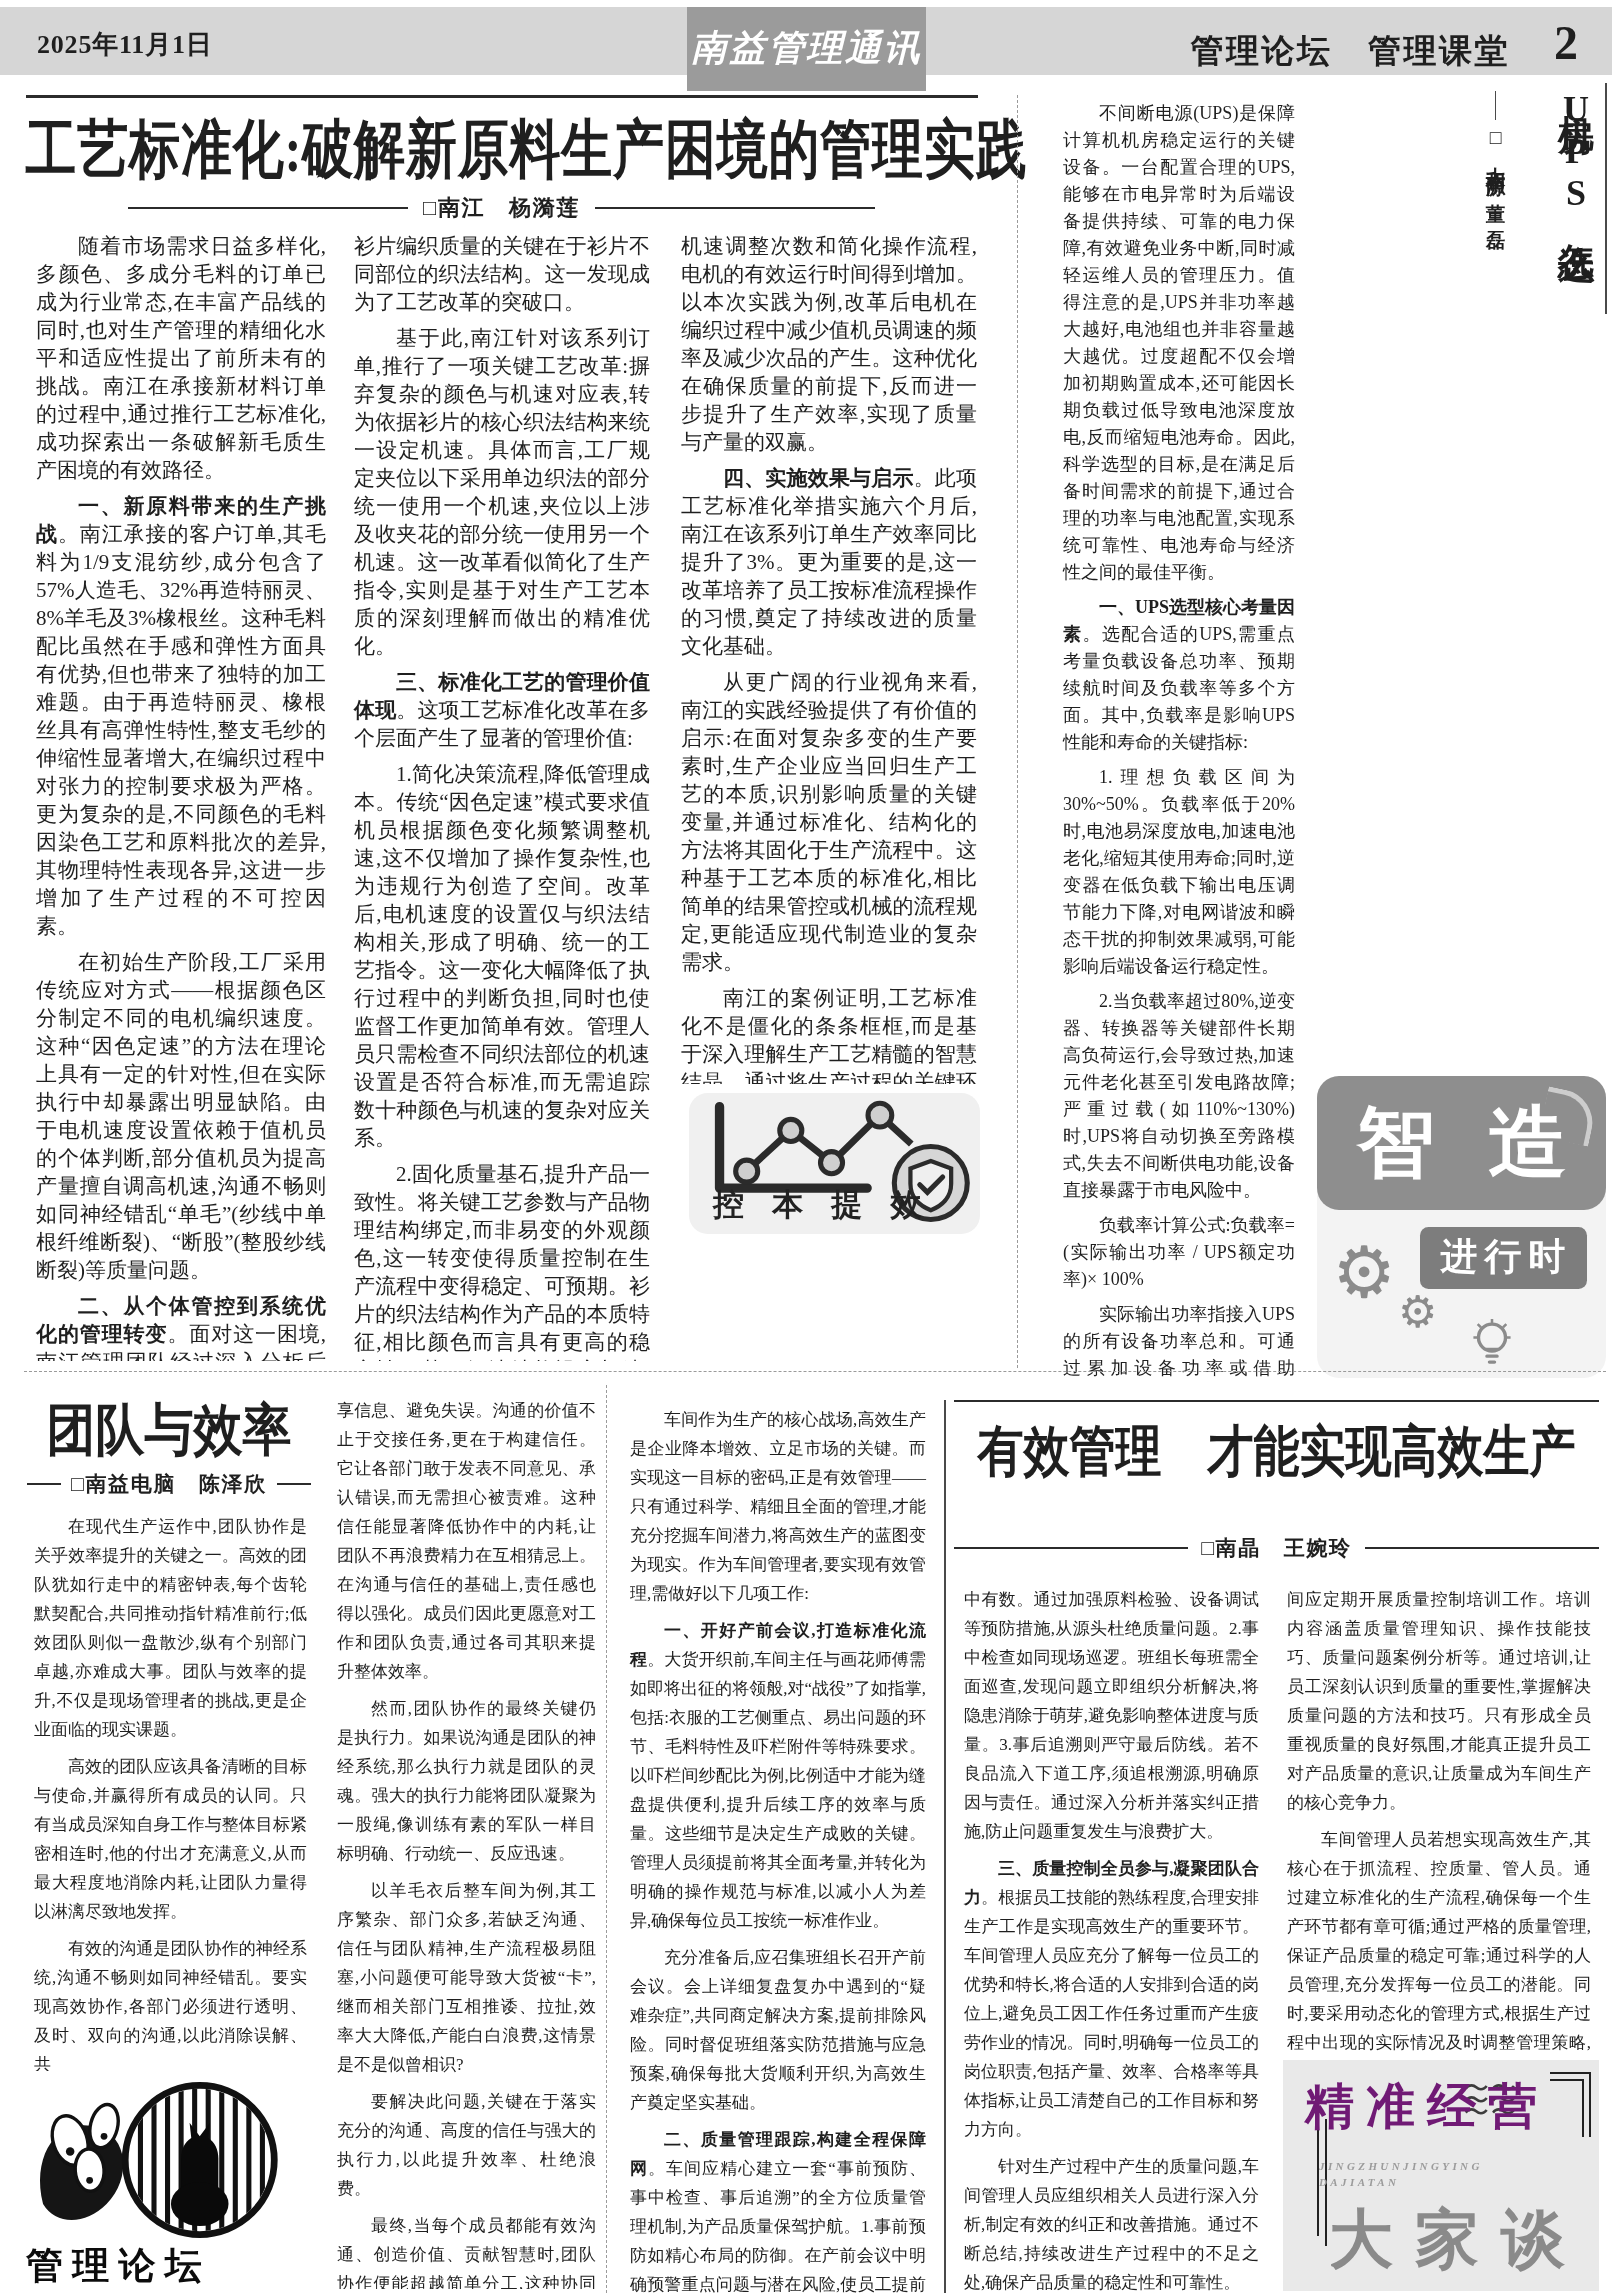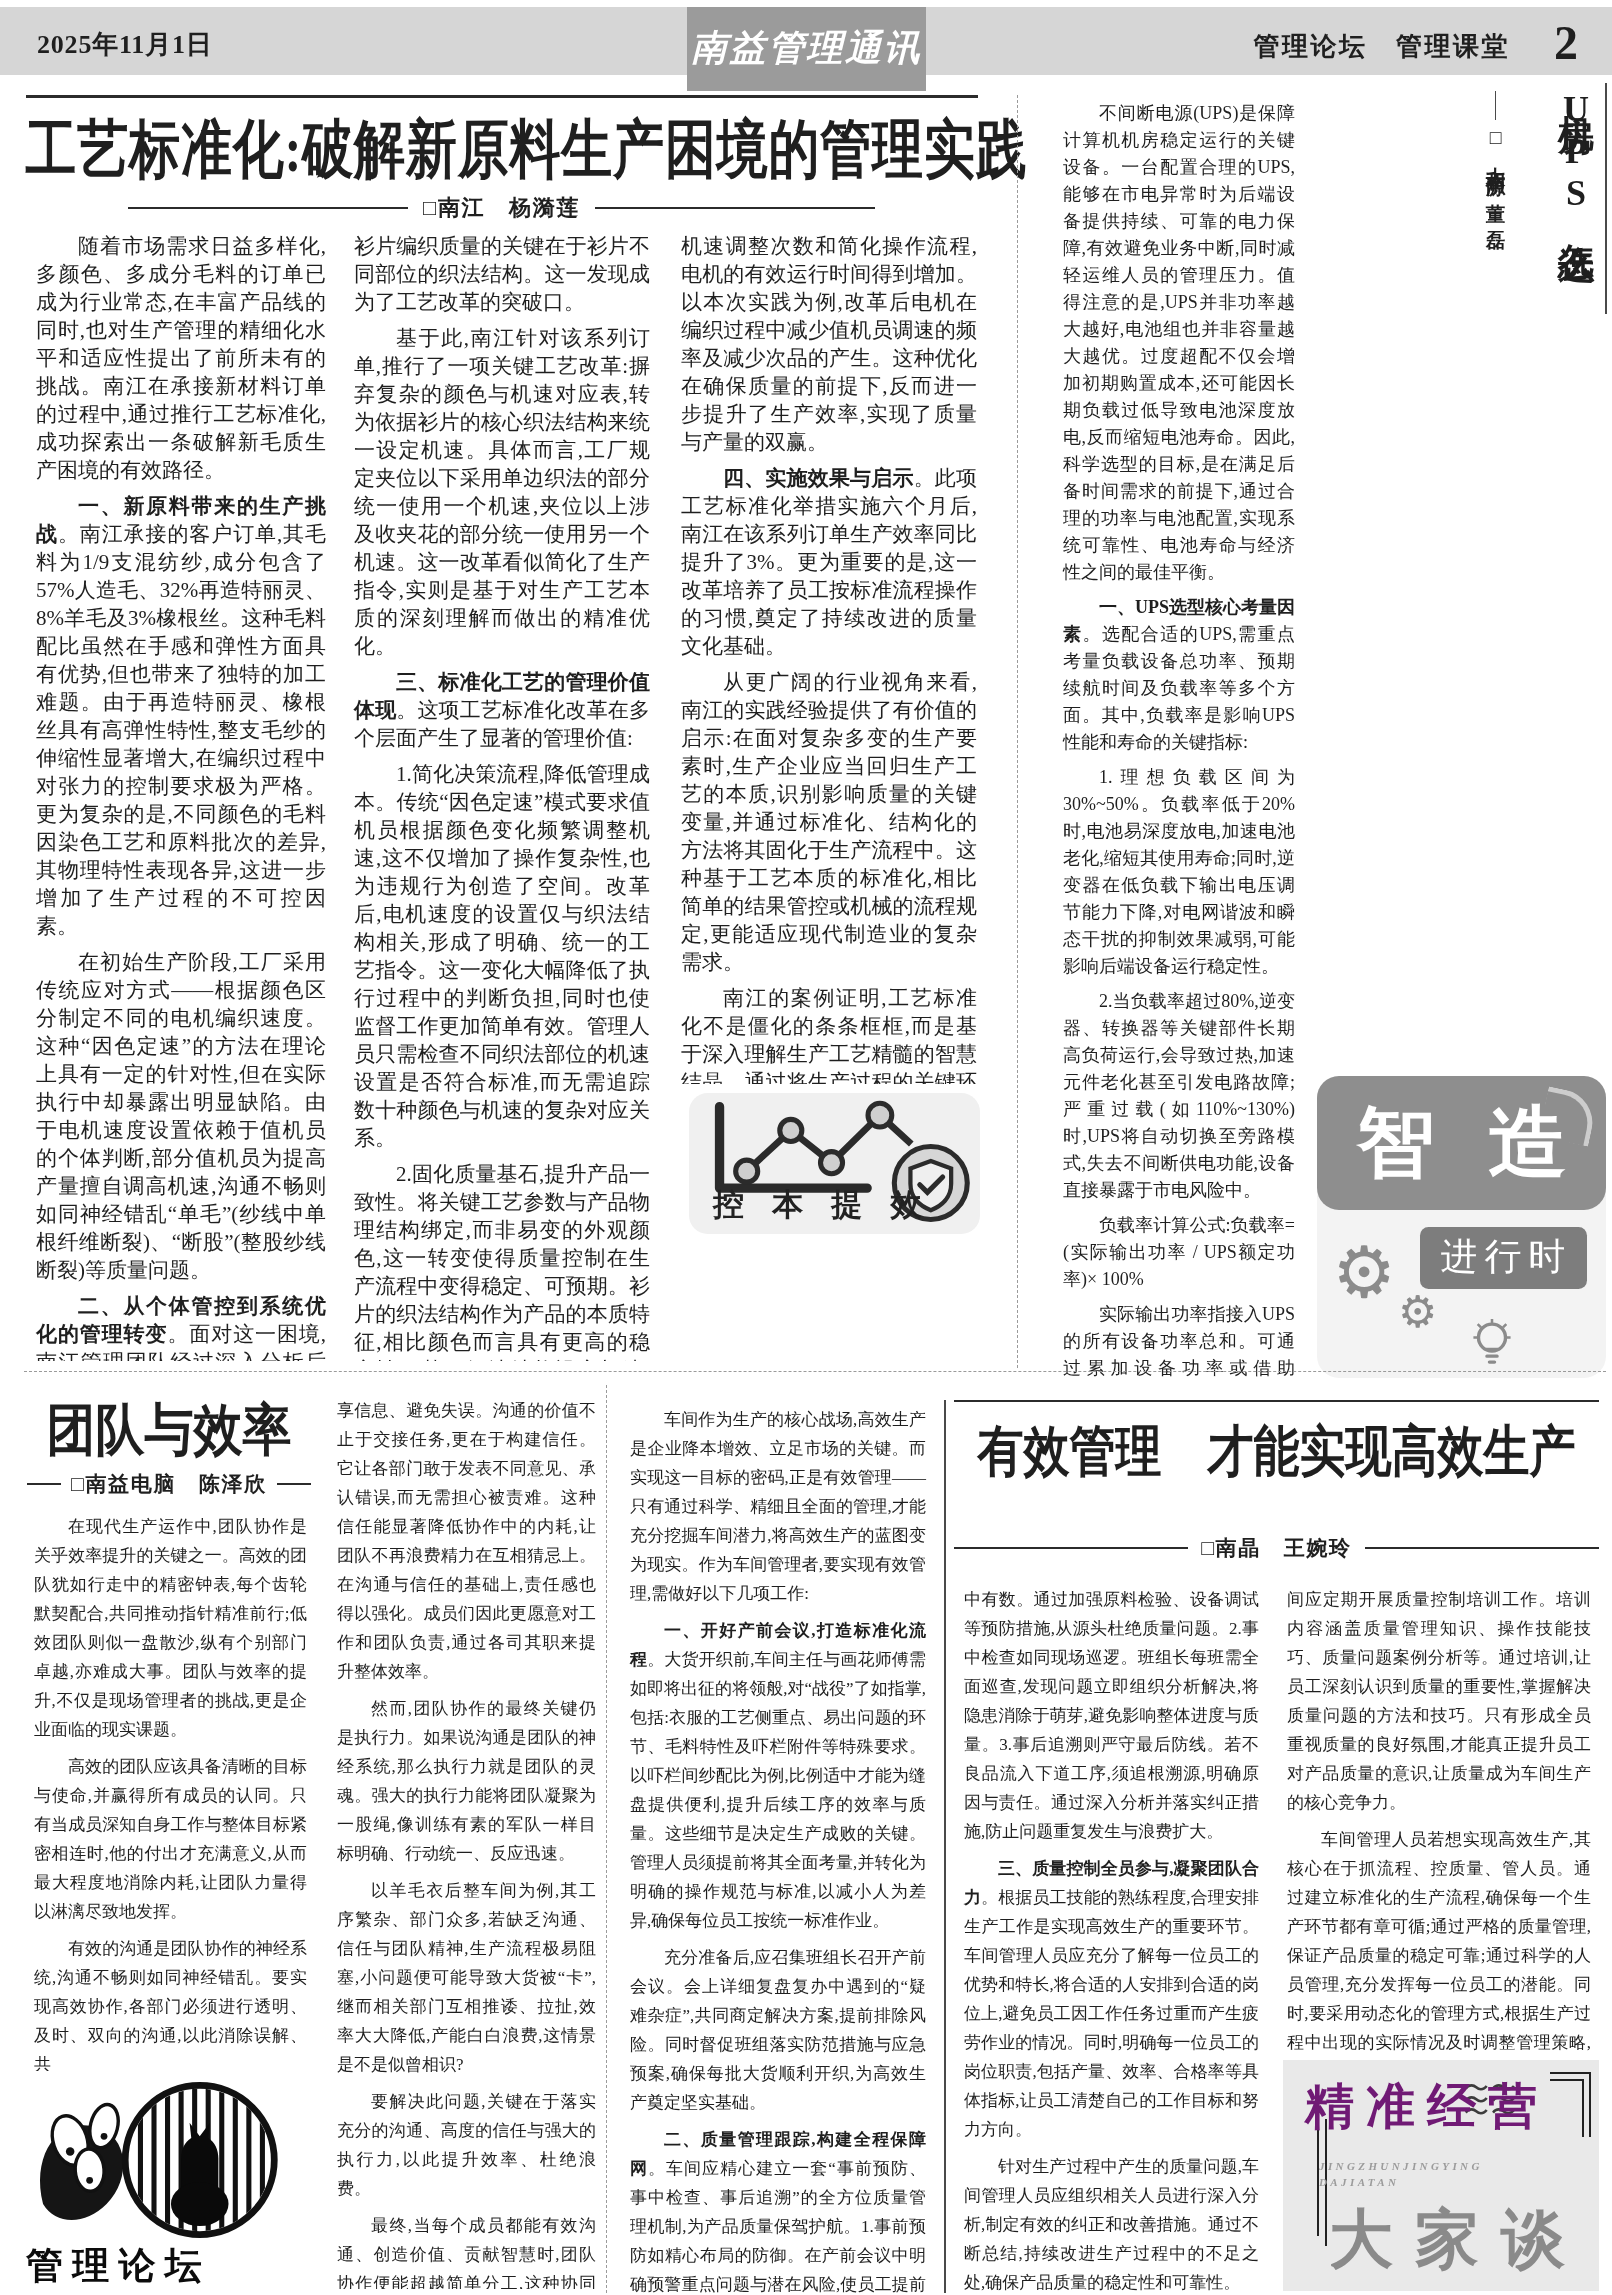--- a/index.html
+++ b/index.html
@@ -4,21 +4,21 @@
 <style>
   html,body{margin:0;padding:0;background:#777;}
   #page{position:relative;width:1612px;height:2295px;background:#ffffff;
     font-family:"Liberation Serif","DejaVu Serif",serif;color:#1f1f1f;overflow:hidden;}
   
   .header-band{position:absolute;left:0;top:6.8px;width:1612px;height:68px;background:#d6d6d6;}
   .issue-date{position:absolute;left:37px;top:20.4px;font-size:26px;font-weight:bold;letter-spacing:0.8px;}
   .masthead-box{position:absolute;left:687px;top:0;width:239px;height:84px;background:#9b9b9b;
     display:flex;align-items:center;justify-content:center;}
   .masthead-title{color:#ffffff;font-size:36px;font-weight:900;font-style:italic;letter-spacing:2.5px;}
-  .section-labels{position:absolute;right:102px;top:22px;font-size:26px;font-weight:900;letter-spacing:2.5px;}
+  .section-labels{position:absolute;right:102px;top:22px;font-size:33px;font-weight:900;letter-spacing:2.5px;}
   .page-number{position:absolute;right:34px;top:8.5px;font-size:48px;font-weight:bold;}
   
   .textcol{position:absolute;overflow:hidden;text-align:justify;text-justify:inter-ideograph;}
   .textcol p{margin:8px;text-indent:2em;}
   .textcol p.noind{text-indent:0;}
   .textcol b.lead{font-weight:900;}
   .maincol{font-size:21px;line-height:28px;}
   .upscol{font-size:18px;line-height:27px;}
   .botcol{font-size:17px;line-height:29px;}
   
@@ -44,21 +44,21 @@
   
   .kongben{position:absolute;left:689px;top:1093px;width:291px;height:141px;background:#f0f0f0;border-radius:18.7px;}
   .kongben svg{position:absolute;left:0;top:0;}
   .kongben .cap{position:absolute;left:24px;bottom:8.5px;font-size:31px;font-weight:900;letter-spacing:10.2px;color:#222;}
   .zhizao{position:absolute;left:1317px;top:1076px;width:289px;height:302px;background:#f3f3f3;border-radius:22px;overflow:hidden;}
   .zz-top{position:absolute;left:0;top:0;width:100%;height:134px;background:#8e8e8e;border-radius:0 0 22px 22px;
     display:flex;align-items:center;justify-content:center;}
   .zz-top span{color:#ffffff;font-size:78px;font-weight:900;letter-spacing:17px;text-indent:17px;}
   .zz-swoosh{position:absolute;right:12px;top:15.3px;width:46px;height:46px;border-top:5.1px solid #e8e8e8;
     border-right:5.1px solid #e8e8e8;border-radius:0 34px 0 0;transform:rotate(12deg);opacity:.7;}
-  .zz-pill{position:absolute;right:18.7px;top:151px;background:#7d7d7d;color:#fff;font-size:37px;font-weight:400;
+  .zz-pill{position:absolute;right:18.7px;top:151px;background:#7d7d7d;color:#fff;font-size:37px;font-weight:700;
     letter-spacing:6.8px;padding:5.1px 15.3px 6.8px 20.4px;border-radius:8.5px;}
   .gear{position:absolute;color:#8b8b8b;line-height:1;font-family:"DejaVu Sans",sans-serif;}
   .g1{left:15.3px;top:161px;font-size:71px;}
   .g2{left:81px;top:214px;font-size:44px;}
   .zz-bulb{position:absolute;left:153px;top:243px;}
   .team-graphic{position:absolute;left:26px;top:2077px;width:256px;height:214px;}
   .team-graphic .cap{position:absolute;left:0;bottom:0;width:100%;display:flex;justify-content:space-between;
     font-size:37px;font-weight:900;color:#0c0c0c;letter-spacing:0;}
   .jingzhun{position:absolute;left:1283px;top:2060px;width:316px;height:231px;background:#e9e9e9;overflow:hidden;}
   .jz-main{position:absolute;left:22px;top:13.6px;font-size:49px;font-weight:900;letter-spacing:12px;color:#701a75;white-space:nowrap;}

